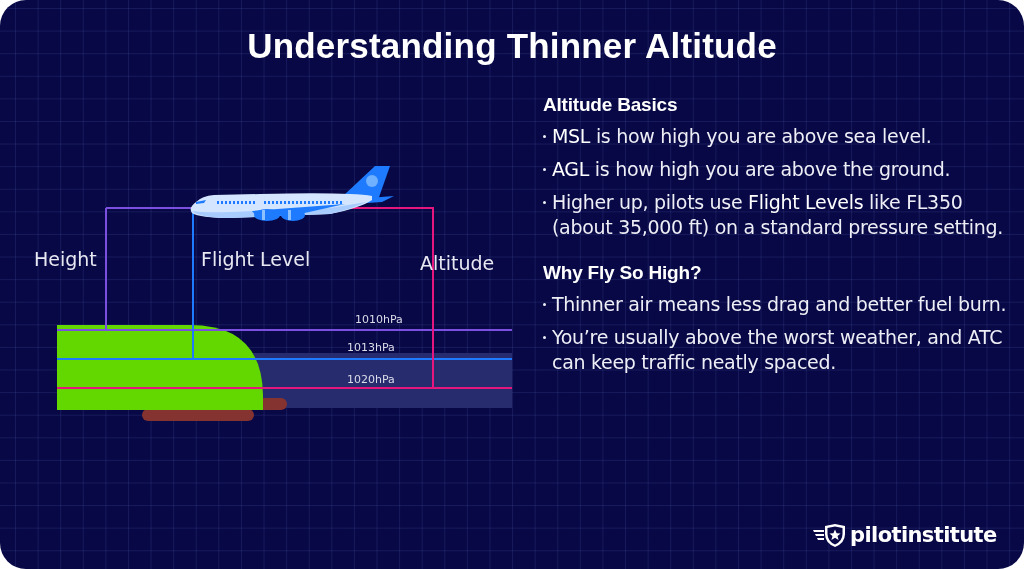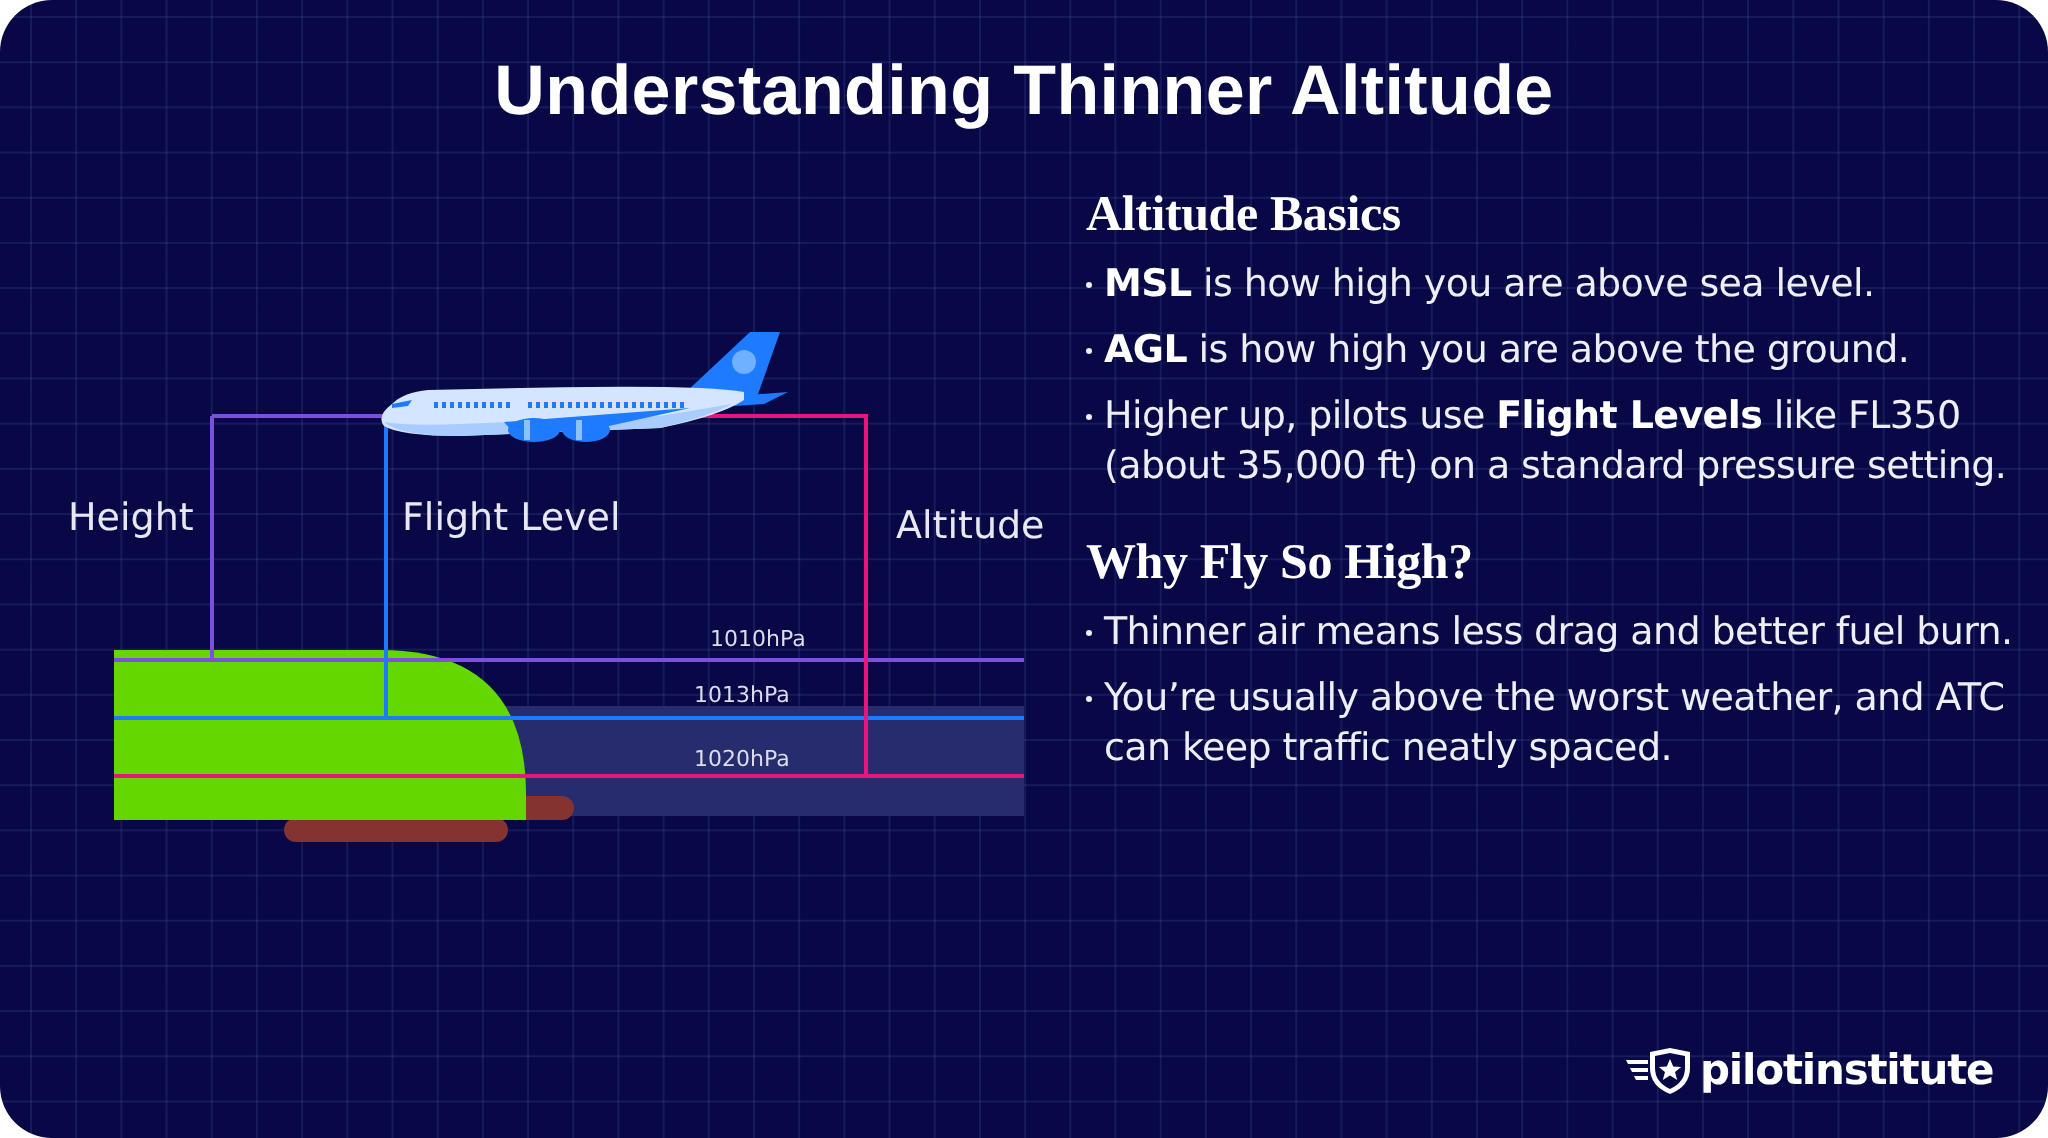--- a/index.html
+++ b/index.html
@@ -71,25 +71,25 @@
     }
     
     .info {
       position: absolute;
       left: 543px;
       top: 94px;
       width: 470px;
       color: #f2f2f8;
     }
     .section-title {
-      font-size: 25px;
+      font-size: 19px;
       font-weight: bold;
       color: #ffffff;
       margin: 0 0 8px 0;
-      font-family: Liberation Serif, serif;
+      font-family: Liberation Sans, sans-serif;
       letter-spacing: -0.2px;
     }
     .bullet-list {
       list-style: none;
       margin: 0;
       padding: 0;
     }
     .bullet {
       position: relative;
       padding-left: 9px;
@@ -104,21 +104,21 @@
       content: "";
       position: absolute;
       left: 0;
       top: 11px;
       width: 3px;
       height: 3px;
       background: #eeeef6;
       border-radius: 50%;
     }
     .bullet b {
-      font-weight: bold;
+      font-weight: normal;
       color: #ffffff;
     }
     .section-2 {
       margin-top: 22px;
     }
     
     .logo {
       position: absolute;
       left: 812px;
       top: 522px;
@@ -212,21 +212,21 @@
 
         <ellipse cx="267" cy="215" rx="13" ry="6" fill="#1E7BFF"></ellipse>
         <ellipse cx="293" cy="215" rx="12" ry="6" fill="#1E7BFF"></ellipse>
         <rect x="262" y="210" width="3" height="10" fill="#8CC0FF"></rect>
         <rect x="288" y="210" width="3" height="10" fill="#8CC0FF"></rect>
       </g>
     </svg>
 
     <span class="diag-label" style="left:34px; top:248px;">Height</span>
     <span class="diag-label" style="left:201px; top:248px;">Flight Level</span>
-    <span class="diag-label" style="left:448px; top:252px;">Altitude</span>
+    <span class="diag-label" style="left:420px; top:252px;">Altitude</span>
 
     <span class="hpa-label" style="left:355px; top:313px;">1010hPa</span>
     <span class="hpa-label" style="left:347px; top:341px;">1013hPa</span>
     <span class="hpa-label" style="left:347px; top:373px;">1020hPa</span>
   </div>
 
   <div class="info">
     <div class="section">
       <h2 class="section-title">Altitude Basics</h2>
       <ul class="bullet-list">

